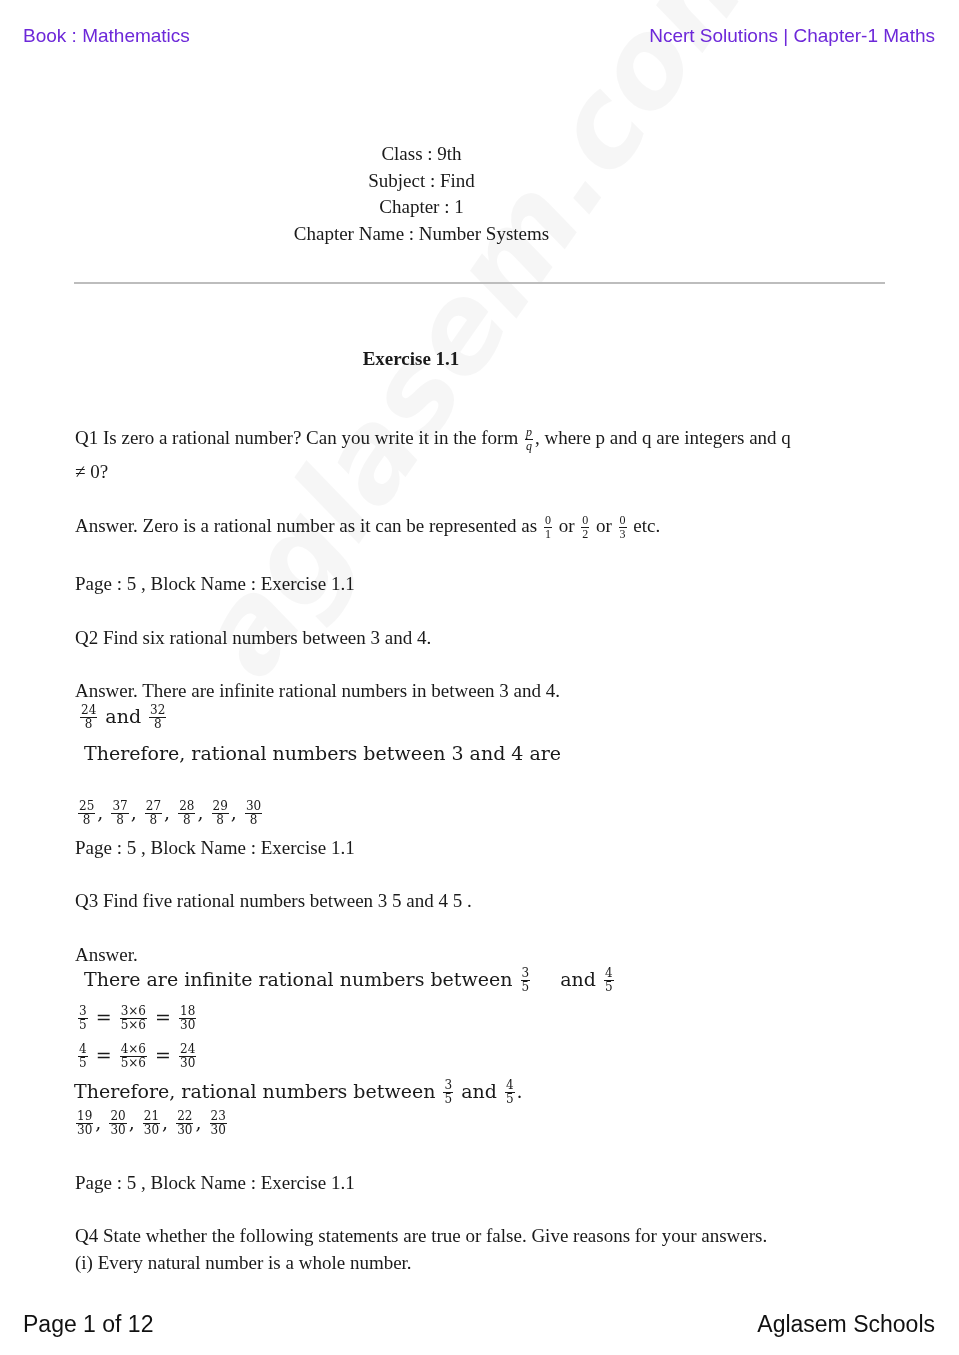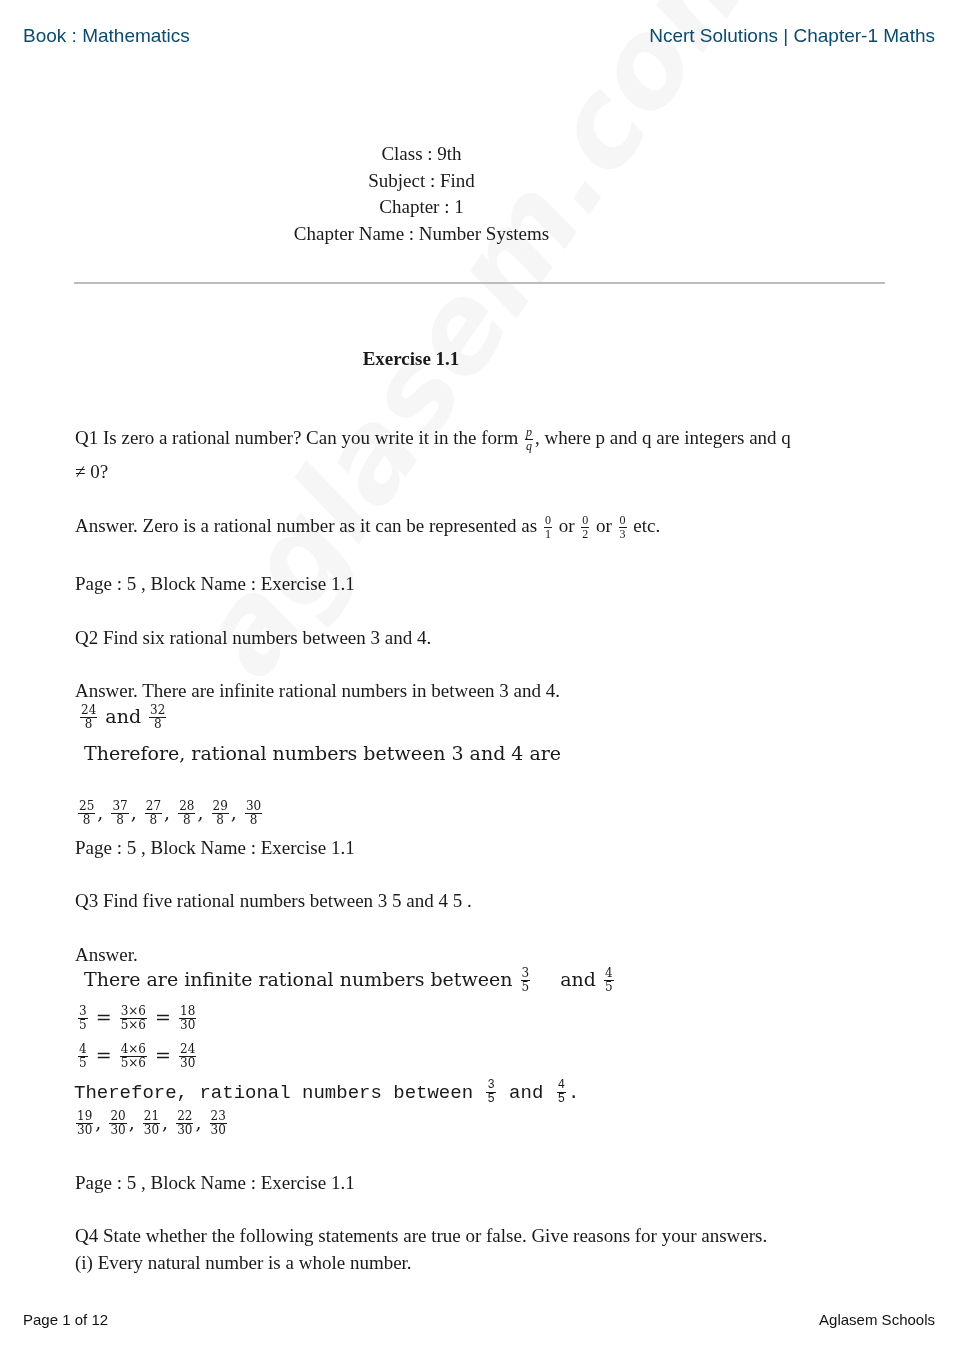--- a/index.html
+++ b/index.html
@@ -5,24 +5,24 @@
   html, body { margin: 0; padding: 0; background: #ffffff; }
   body {
     width: 959px; height: 1355px; position: relative; overflow: hidden;
     color: #1a1a1a;
     font-family: "DejaVu Serif", "Liberation Serif", serif;
   }
   .sans { font-family: "Liberation Sans", "DejaVu Sans", sans-serif; }
   .serif { font-family: "Liberation Serif", "DejaVu Serif", serif; }
   .math { font-family: "DejaVu Serif", "Liberation Serif", serif; }
 
-  .hdr { position: absolute; top: 25px; font-size: 19px; color: #0c4a6e; }
+  .hdr { position: absolute; top: 25px; font-size: 19px; color: #6d28d9; }
   .hdr-left { left: 23px; }
   .hdr-right { right: 24px; }
-  .ftr { position: absolute; top: 1311px; font-size: 15px; color: #111; }
+  .ftr { position: absolute; top: 1311px; font-size: 23px; color: #111; }
   .ftr-left { left: 23px; }
   .ftr-right { right: 24px; }
 
   .meta { position: absolute; left: 0; width: 843px; text-align: center; font-size: 19px; line-height: 26.5px; top: 141px; }
   .meta div { height: 26.5px; }
 
   .divider { position: absolute; left: 74px; width: 811px; top: 282px; height: 2px; background: #bdbdbd; }
 
   .ex-title { position: absolute; left: 0; width: 822px; text-align: center; top: 348px; font-size: 19px; font-weight: bold; }
 
@@ -172,21 +172,21 @@
   <span class="frac">
       <span class="num">4×6</span>
       <span class="den">5×6</span>
     </span>
   <span>=</span>
   <span class="frac">
       <span class="num">24</span>
       <span class="den">30</span>
     </span>
 </div>
-<div class="mathline math" style="left:74px; top:1079px;font-family:Liberation Mono, monospace;">
+<div class="mathline math" style="left:74px; top:1079px;">
   <span>Therefore, rational numbers between</span>
   <span class="frac">
       <span class="num">3</span>
       <span class="den">5</span>
     </span>
   <span>and</span>
   <span class="frac">
       <span class="num">4</span>
       <span class="den">5</span>
     </span><span>.</span>

